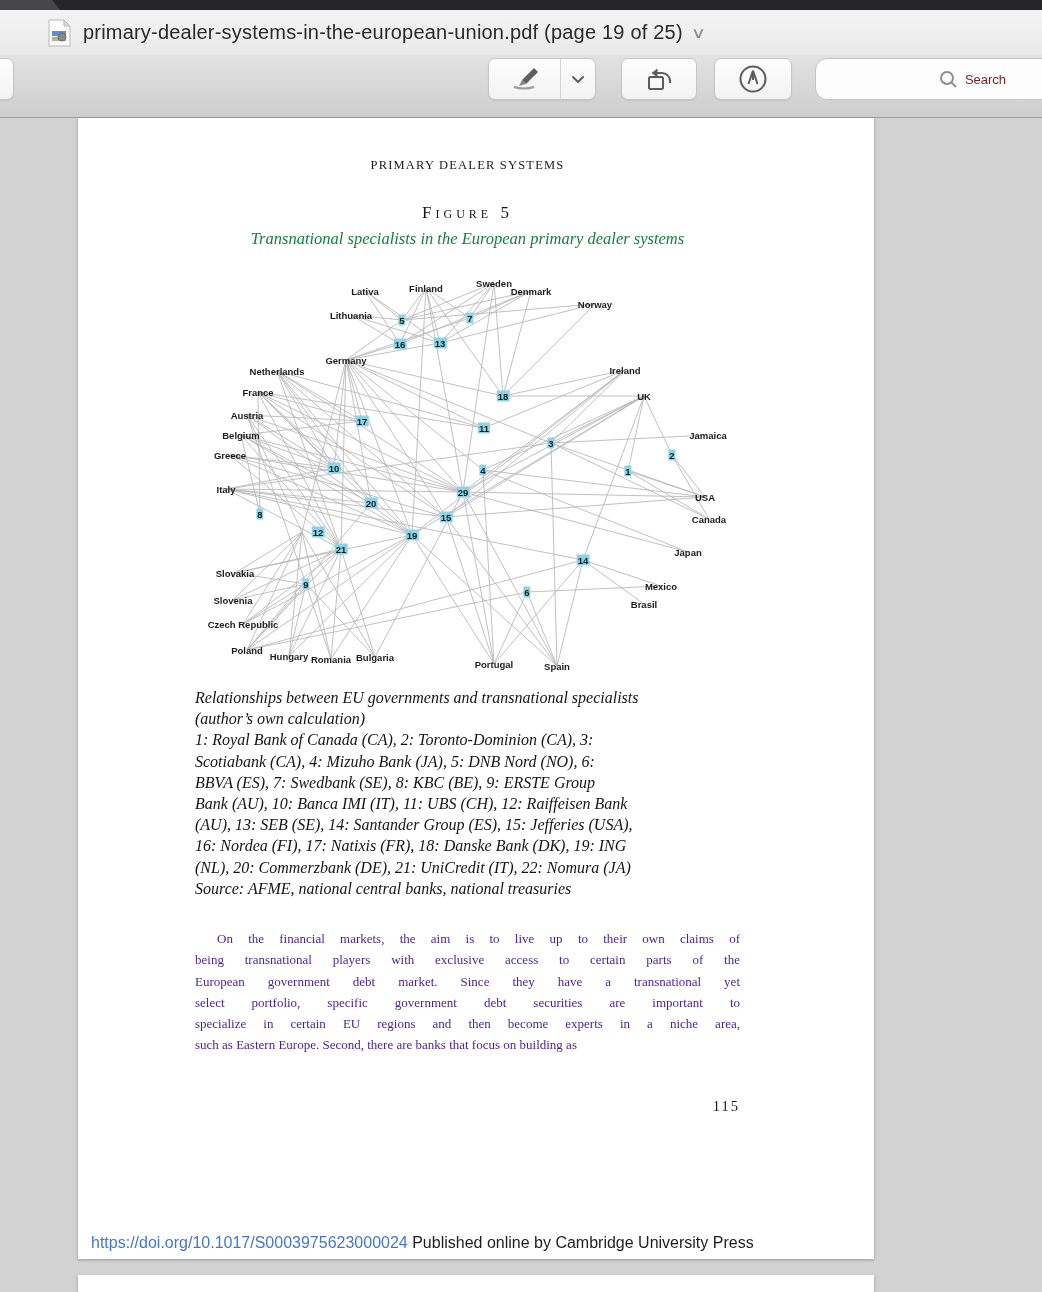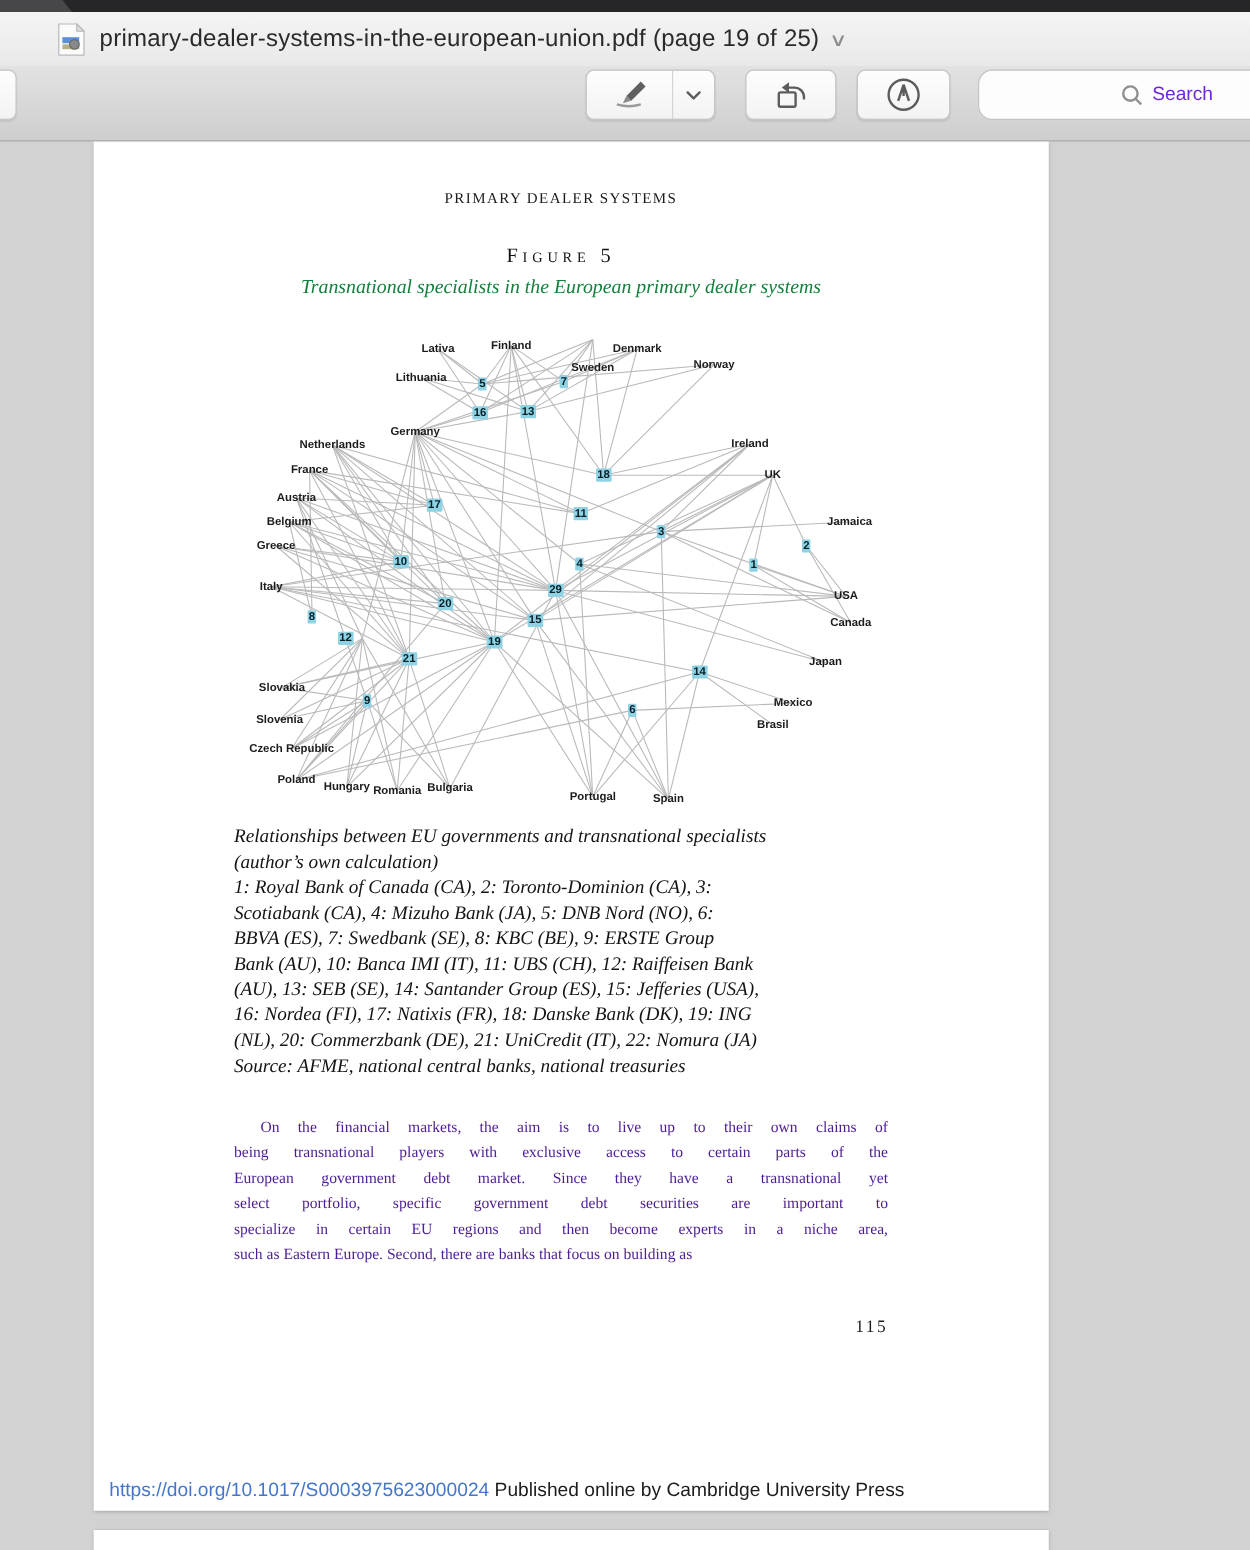--- a/index.html
+++ b/index.html
@@ -27,21 +27,21 @@
   .tb-left-partial { left:-22px; width:36px; }
   .tb-highlight { left:488px; width:108px; }
   .tb-highlight .seg-a { width:72px; height:100%; display:flex; align-items:center; justify-content:center;
                          border-right:1px solid #d4d4d4; }
   .tb-highlight .seg-b { width:34px; height:100%; display:flex; align-items:center; justify-content:center; }
   .tb-rotate { left:621px; width:76px; }
   .tb-markup { left:714px; width:78px; }
   .search-field { position:absolute; left:815px; top:3px; width:315px; height:42px;
                   background:#fdfdfd; border:1px solid #c4c4c4; border-radius:12px;
                   display:flex; align-items:center; justify-content:center; }
-  .search-ph { color:#6d28d9; font-size:16px; display:flex; align-items:center; gap:7px; }
+  .search-ph { color:#7f1d1d; font-size:13px; display:flex; align-items:center; gap:7px; }
   .icon-stroke { stroke:#5c5c5c; fill:none; stroke-width:2; }
 
   
   .content { position:absolute; left:0; top:118px; width:1042px; height:848px; background:#d2d2d2;text-decoration:underline; }
   .page { position:absolute; left:78px; top:0; width:796px; height:1141px; background:#ffffff;
           box-shadow:0 1px 3px rgba(0,0,0,.28); font-family:"Liberation Serif", serif; color:#161616; }
   .page2 { position:absolute; left:78px; top:1157px; width:796px; height:17px; background:#ffffff;
            box-shadow:0 1px 3px rgba(0,0,0,.28); }
 
   .running-head { position:absolute; left:117px; top:40px; width:545px; text-align:center;
@@ -305,21 +305,21 @@
           <line x1="501" y1="241" x2="464" y2="177" class="edge"></line>
           <line x1="501" y1="241" x2="343" y2="165" class="edge"></line>
           <line x1="480" y1="274" x2="275" y2="192" class="edge"></line>
           <line x1="480" y1="274" x2="255" y2="214" class="edge"></line>
           <line x1="453" y1="308" x2="319" y2="314" class="edge"></line>
           <line x1="453" y1="308" x2="375" y2="282" class="edge"></line>
           <line x1="436" y1="326" x2="375" y2="282" class="edge"></line>
         </svg>
     <span class="country-label" style="left: 157px; top: 13px;">Lativa</span>
         <span class="country-label" style="left: 218px; top: 10px;">Finland</span>
-        <span class="country-label" style="left: 286px; top: 5px; margin-top: 24px;">Sweden</span>
+        <span class="country-label" style="left: 286px; top: 5px;">Sweden</span>
         <span class="country-label" style="left: 323px; top: 13px;">Denmark</span>
         <span class="country-label" style="left: 387px; top: 26px;">Norway</span>
         <span class="country-label" style="left: 143px; top: 37px;">Lithuania</span>
         <span class="country-label" style="left: 138px; top: 82px;">Germany</span>
         <span class="country-label" style="left: 69px; top: 93px;">Netherlands</span>
         <span class="country-label" style="left: 50px; top: 114px;">France</span>
         <span class="country-label" style="left: 39px; top: 137px;">Austria</span>
         <span class="country-label" style="left: 33px; top: 157px;">Belgium</span>
         <span class="country-label" style="left: 22px; top: 177px;">Greece</span>
         <span class="country-label" style="left: 18px; top: 211px;">Italy</span>
@@ -344,21 +344,21 @@
         <span class="node-badge" style="left: 464px; top: 177px;">2</span>
         <span class="node-badge" style="left: 343px; top: 165px;">3</span>
         <span class="node-badge" style="left: 275px; top: 192px;">4</span>
         <span class="node-badge" style="left: 194px; top: 42px;">5</span>
         <span class="node-badge" style="left: 319px; top: 314px;">6</span>
         <span class="node-badge" style="left: 262px; top: 40px;">7</span>
         <span class="node-badge" style="left: 52px; top: 236px;">8</span>
         <span class="node-badge" style="left: 98px; top: 306px;">9</span>
         <span class="node-badge" style="left: 126px; top: 190px;">10</span>
         <span class="node-badge" style="left: 276px; top: 150px;">11</span>
-        <span class="node-badge" style="left: 80px; top: 254px; text-align: center;">12</span>
+        <span class="node-badge" style="left: 110px; top: 254px; text-align: center;">12</span>
         <span class="node-badge" style="left: 232px; top: 65px;">13</span>
         <span class="node-badge" style="left: 375px; top: 282px;">14</span>
         <span class="node-badge" style="left: 238px; top: 239px;">15</span>
         <span class="node-badge" style="left: 192px; top: 66px;">16</span>
         <span class="node-badge" style="left: 154px; top: 143px;">17</span>
         <span class="node-badge" style="left: 295px; top: 118px;">18</span>
         <span class="node-badge" style="left: 204px; top: 257px;">19</span>
         <span class="node-badge" style="left: 163px; top: 225px;">20</span>
         <span class="node-badge" style="left: 133px; top: 271px;">21</span>
         <span class="node-badge" style="left: 255px; top: 214px;">29</span>

